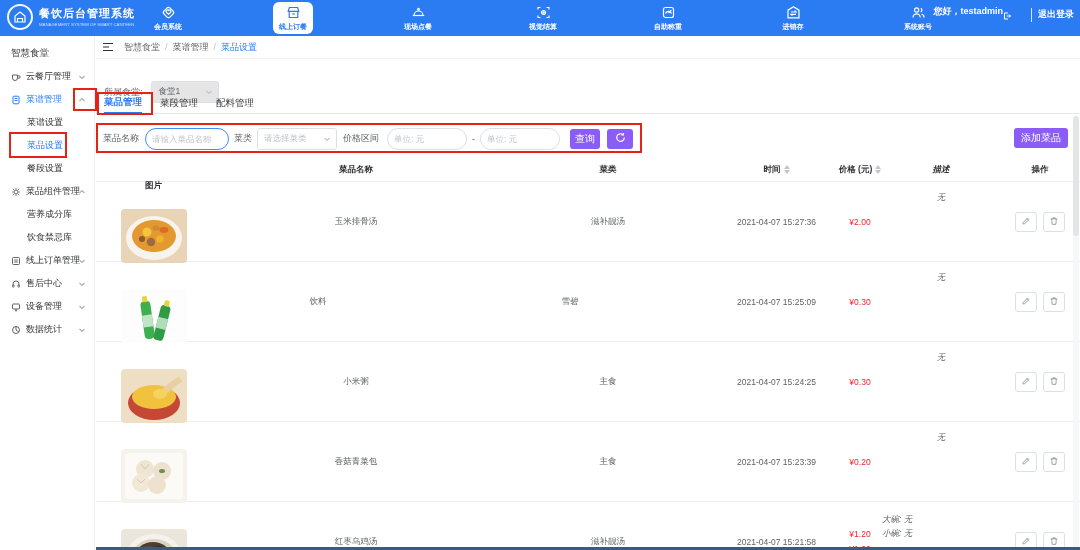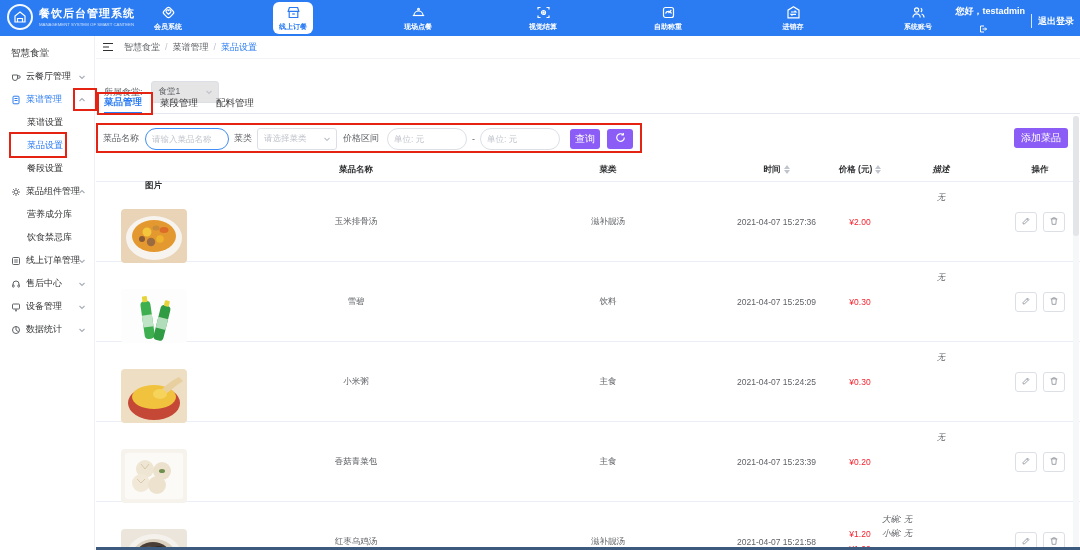--- a/index.html
+++ b/index.html
@@ -11,21 +11,21 @@
   .logo { position:absolute; left:7px; top:4px; display:flex; align-items:center; }
   .logo-badge { width:26px; height:26px; border:2px solid rgba(255,255,255,.95); border-radius:50%; display:flex; align-items:center; justify-content:center; color:#fff; }
   .logo-txt { margin-left:6px; color:#fff; }
   .logo-title { font-size:11px; font-weight:bold; letter-spacing:1px; }
   .logo-sub { font-size:6px; transform:scale(.72); transform-origin:left top; color:rgba(255,255,255,.75); white-space:nowrap; margin-top:1px; }
   .nav-item { position:absolute; top:2px; width:56px; height:32px; display:flex; flex-direction:column; align-items:center; justify-content:center; color:#fff; cursor:pointer; border-radius:6px; }
   .nav-item .nlabel { font-size:7px; font-weight:bold; margin-top:2px; white-space:nowrap; }
   .nav-item.active { background:#fff; color:#2b7cf3; width:40px; }
   .nav-item svg { display:block; }
   .user-area { position:absolute; right:6px; top:5px; display:flex; align-items:center; color:#fff; }
-  .greet-block { display:flex; flex-direction:column; align-items:center; margin-right:6px; }
+  .greet-block { display:flex; flex-direction:row; align-items:flex-start; margin-right:6px; }
   .greet { font-size:9px; font-weight:bold; white-space:nowrap; }
   .greet-icon { margin-top:1px; margin-right:14px; }
   .user-div { width:1px; height:14px; background:rgba(255,255,255,.8); margin:0 6px 0 0; }
   .logout { font-size:9px; font-weight:bold; white-space:nowrap; cursor:pointer; }
 
   
   .sidebar { position:absolute; left:0; top:36px; width:95px; height:514px; background:#fff; border-right:1px solid #eef0f4; padding-top:6px; z-index:2; }
   .srow { height:23px; display:flex; align-items:center; padding-left:11px; font-size:9px; color:#303133; position:relative; cursor:pointer; white-space:nowrap; }
   .srow .micon { width:10px; height:10px; margin-right:5px; display:flex; align-items:center; color:#606266; }
   .srow .chev { position:absolute; right:8px; color:#a9adb5; display:flex; }
@@ -454,22 +454,22 @@
                   <rect x="21" y="26" width="10" height="12" fill="#bfe4c6"></rect>
                   <rect x="23.5" y="7" width="5" height="6" rx="1" fill="#e7d43b"></rect>
                 </g>
                 <g transform="rotate(14 42 30)">
                   <rect x="37" y="16" width="10" height="36" rx="4" fill="#2f9b43"></rect>
                   <rect x="37" y="29" width="10" height="11" fill="#b2ddba"></rect>
                   <rect x="39.5" y="11" width="5" height="6" rx="1" fill="#e7d43b"></rect>
                 </g>
               </svg></span>
           </div>
+        <div class="cell c3">饮料</div>
         <div class="cell c2">雪碧</div>
-        <div class="cell c3">饮料</div>
         <div class="cell c4">2021-04-07 15:25:09</div>
         <div class="cell c5 price">¥0.30</div>
         <div class="cell c6 topalign">无</div>
         <div class="cell c7">
           <button class="opbtn">
               <span><svg width="10" height="10" viewBox="0 0 12 12" fill="none" stroke="currentColor" stroke-width="1">
                   <path d="M2.5 9.5 L2.5 7.8 L7.8 2.5 L9.5 4.2 L4.2 9.5 Z"></path>
                   <path d="M6.8 3.5 L8.5 5.2"></path>
                 </svg></span>
             </button>

